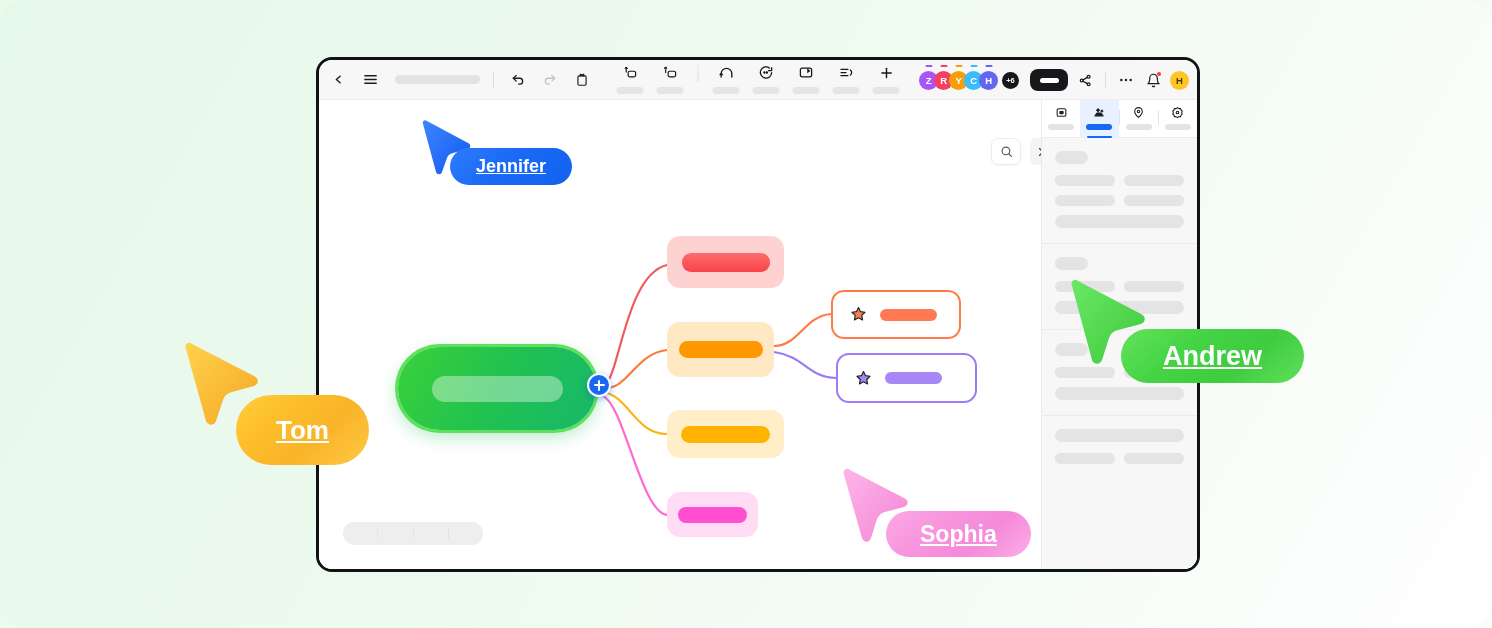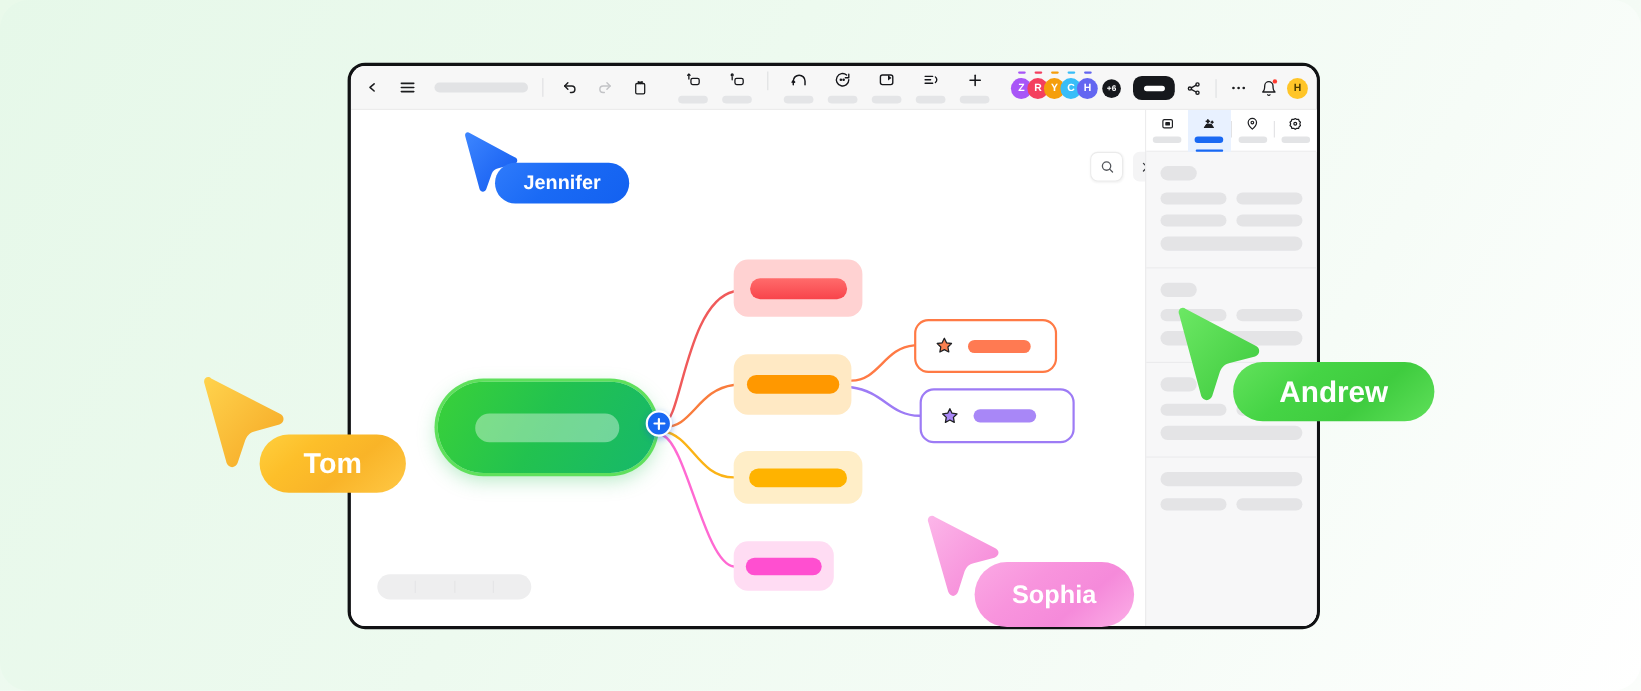--- a/index.html
+++ b/index.html
@@ -194,43 +194,43 @@
   .sk-row { display: flex; gap: 9px; margin-bottom: 9px; }
   .sk-row .sk { height: 11px; flex: 1; }
   .sk-full { height: 13px; width: 100%; margin-top: 6px; }
 
   
   .cursor-group { position: absolute; z-index: 40; }
   .cursor-group svg { position: absolute; left: 0; top: 0; overflow: visible; }
   .cur-label {
     position: absolute; color: #fff; font-weight: 700;
     display: flex; align-items: center; justify-content: center;
-    border-radius: 40px; white-space: nowrap;
+    border-radius: 40px; white-space: nowrap; text-decoration: underline;
   }
 
   #cur-jennifer { left: 420px; top: 117px; }
   #cur-jennifer .cur-label {
     left: 30px; top: 31px; padding: 0 26px; height: 37px; font-size: 18px;
     background: linear-gradient(135deg,#2f7bfb 0%,#1a6af5 45%,#1361f0 100%);
   }
   #cur-tom { left: 182px; top: 338px; }
   #cur-tom .cur-label {
-    left: 54px; top: 57px; padding: 0 40px; height: 53px; font-size: 26px;
+    left: 54px; top: 57px; padding: 0 40px; height: 70px; font-size: 26px;
     background: linear-gradient(140deg,#ffcf3e 0%,#fdbf2a 30%,#f9b428 60%,#ffc845 100%);
     text-align: right;
   }
   #cur-andrew { left: 1068px; top: 275px; }
   #cur-andrew .cur-label {
     left: 53px; top: 54px; padding: 0 42px; height: 54px; font-size: 27px;
     background: linear-gradient(140deg,#63e25c 0%,#45d445 35%,#3fcc3f 65%,#5fe05a 100%);
     text-align: center;
   }
   #cur-sophia { left: 841px; top: 465px; }
   #cur-sophia .cur-label {
-    left: 45px; top: 46px; padding: 0 34px; height: 59px; font-size: 23px;
+    left: 45px; top: 46px; padding: 0 34px; height: 46px; font-size: 23px;
     background: linear-gradient(140deg,#fba9e4 0%,#f894dd 35%,#f58ada 65%,#fcaee7 100%);
   }
 </style>
 </head>
 <body>
 
 <div id="page-frame">
 
   <div id="app-window">
 

